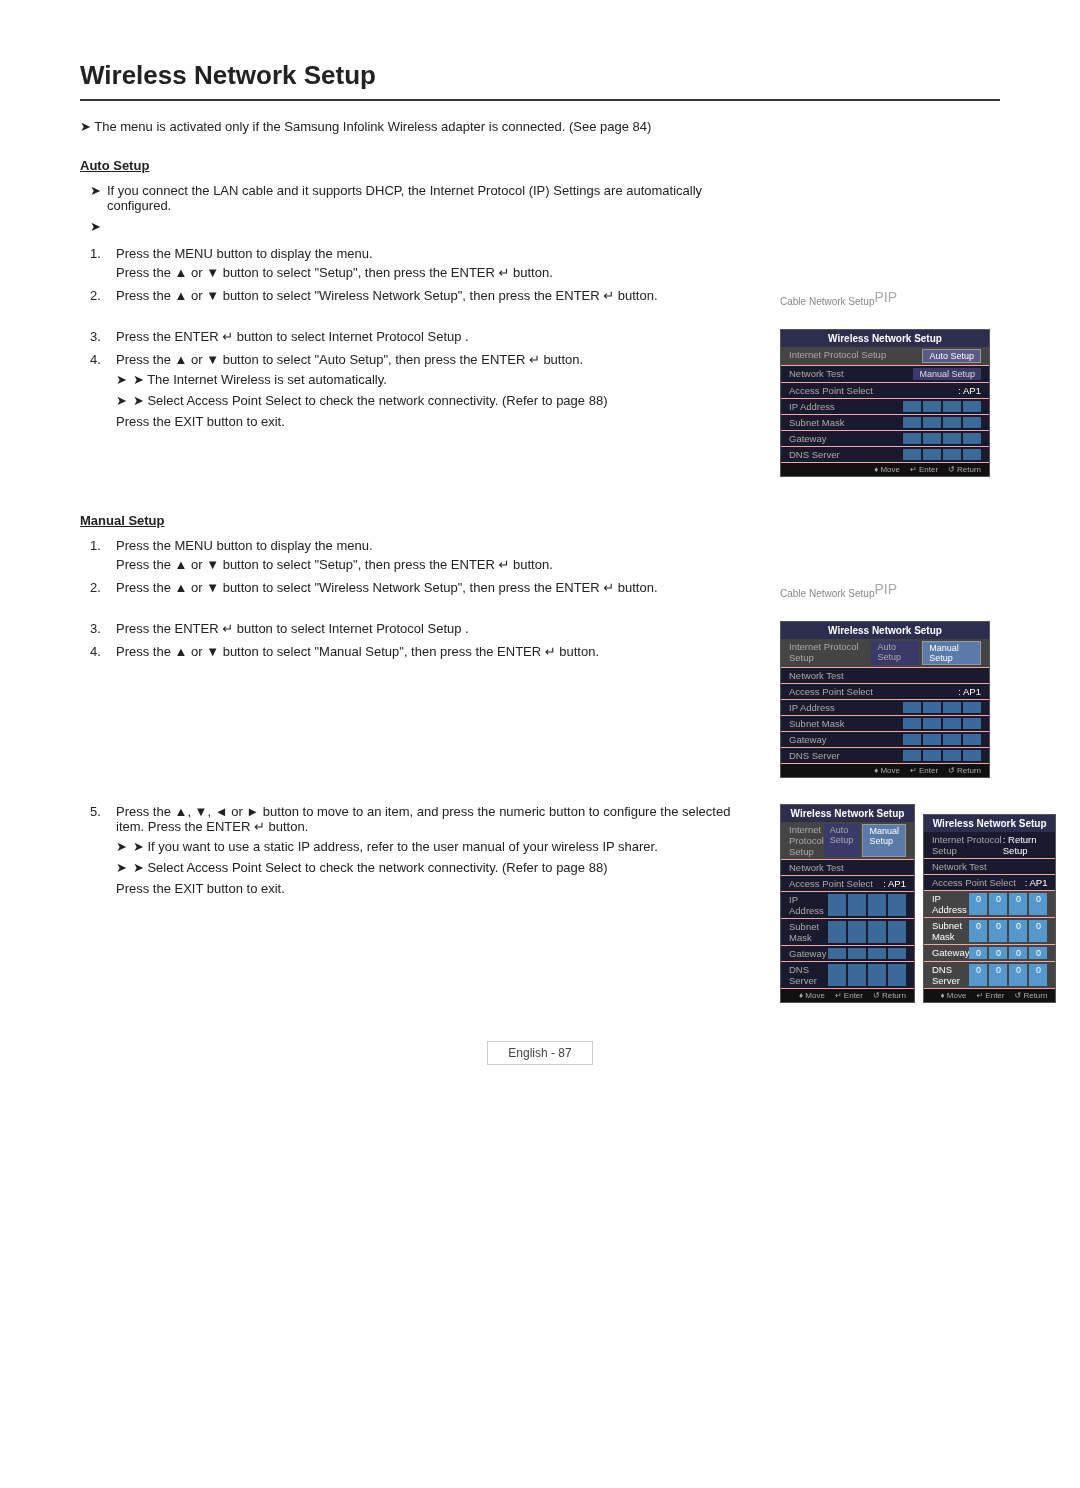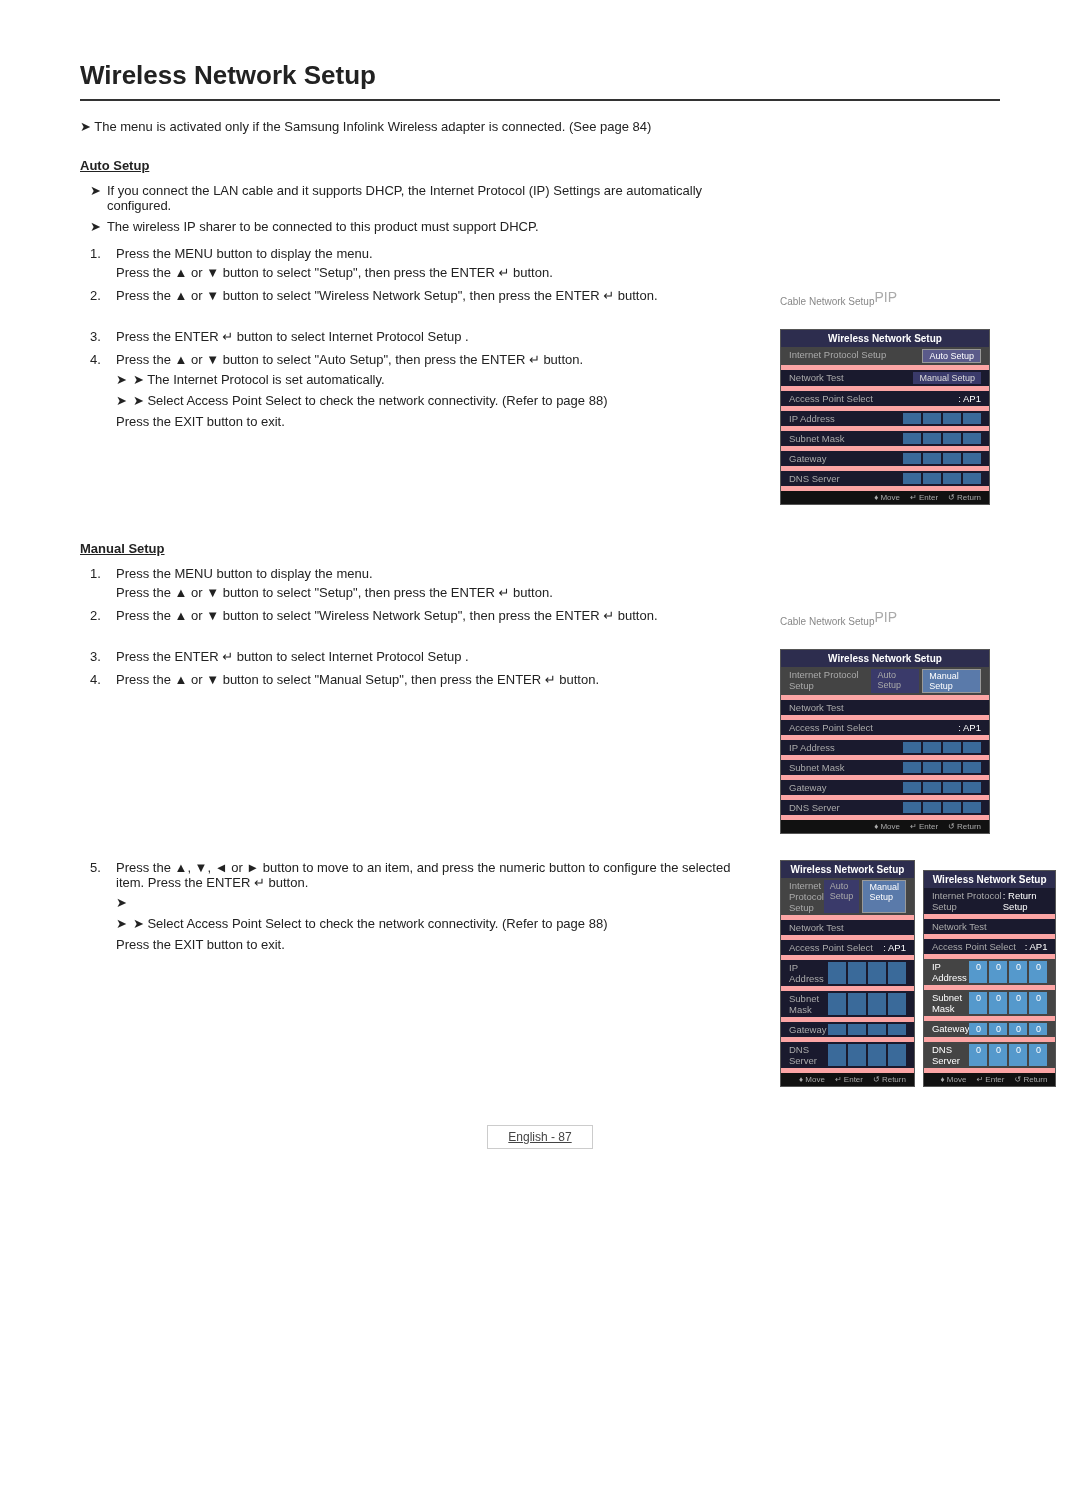--- a/index.html
+++ b/index.html
@@ -78,21 +78,21 @@
       font-size: 10px;
       font-weight: bold;
       color: #fff;
     }
     .tv-menu-row {
       display: flex;
       justify-content: space-between;
       padding: 2px 8px;
       font-size: 9.5px;
       color: #ccc;
-      border-bottom: 5px solid #fca5a5;
+      border-bottom: 1px solid #fca5a5;
     }
     .tv-menu-row.highlighted {
       background: #444;
       color: #fff;
     }
     .tv-menu-row .label { color: #aaa; }
     .tv-menu-row .value { color: #fff; }
     .tv-menu-highlight-box {
       background: #5a5a8a;
       color: #fff;
@@ -150,21 +150,20 @@
       font-size: 12px;
       color: #444;
       border: 1px solid #ccc;
       display: inline-block;
       padding: 4px 20px;
       margin-left: auto;
       margin-right: auto;
       display: block;
       width: fit-content;
       margin: 30px auto 0;
-      text-decoration: underline;
     }
   </style>
 </head>
 <body>
 
 <div class="page-title">Wireless Network Setup</div>
 
 <div class="intro-line">
   <span>➤  The menu is activated only if the Samsung Infolink Wireless adapter is connected. (See page 84)</span>
 </div>
@@ -172,21 +171,20 @@
 <div class="two-col section-block">
   <div class="left-col">
     <div class="section-heading">Auto Setup</div>
     <div class="bullet-list">
       <div class="bullet-item">
         <span class="arrow">➤</span>
         <span>If you connect the LAN cable and it supports DHCP, the Internet Protocol (IP) Settings are automatically configured.</span>
       </div>
       <div class="bullet-item">
         <span class="arrow">➤</span>
-        <span>The wireless IP sharer to be connected to this product must support DHCP.</span>
       </div>
     </div>
 
     <div class="numbered-list">
       <div class="numbered-item">
         <span class="num">1.</span>
         <div class="step-content">
           <div>Press the MENU button to display the menu.</div>
           <div class="sub-line">
               <span>Press the ▲ or ▼ button to select "Setup", then press the ENTER ↵ button.</span>
@@ -216,21 +214,21 @@
         <div class="step-content">
           <div>Press the ENTER ↵ button to select  Internet Protocol Setup .</div>
         </div>
       </div>
       <div class="numbered-item">
         <span class="num">4.</span>
         <div class="step-content">
           <div>Press the ▲ or ▼ button to select "Auto Setup", then press the ENTER ↵ button.</div>
           <div class="bullet-item" style="margin-top:5px;">
             <span class="arrow">➤</span>
-            <span>➤  The Internet Protocol is set automatically.</span>
+            <span>➤  The Internet Wireless is set automatically.</span>
           </div>
           <div class="bullet-item">
             <span class="arrow">➤</span>
             <span>➤  Select  Access Point Select  to check the network connectivity. (Refer to page 88)</span>
           </div>
           <div style="margin-top:6px;">Press the EXIT button to exit.</div>
         </div>
       </div>
     </div>
   </div>
@@ -408,20 +406,21 @@
 
 <div class="two-col section-block">
   <div class="left-col">
     <div class="numbered-list">
       <div class="numbered-item">
         <span class="num">5.</span>
         <div class="step-content">
           <div>Press the ▲, ▼, ◄ or ► button to move to an item, and press the numeric button to configure the selected item. Press the ENTER ↵ button.</div>
           <div class="bullet-item" style="margin-top:5px;">
             <span class="arrow">➤</span>
+            <span>➤  If you want to use a static IP address, refer to the user manual of your wireless IP sharer.</span>
           </div>
           <div class="bullet-item">
             <span class="arrow">➤</span>
             <span>➤  Select  Access Point Select  to check the network connectivity. (Refer to page 88)</span>
           </div>
           <div style="margin-top:6px;">Press the EXIT button to exit.</div>
         </div>
       </div>
     </div>
   </div>

